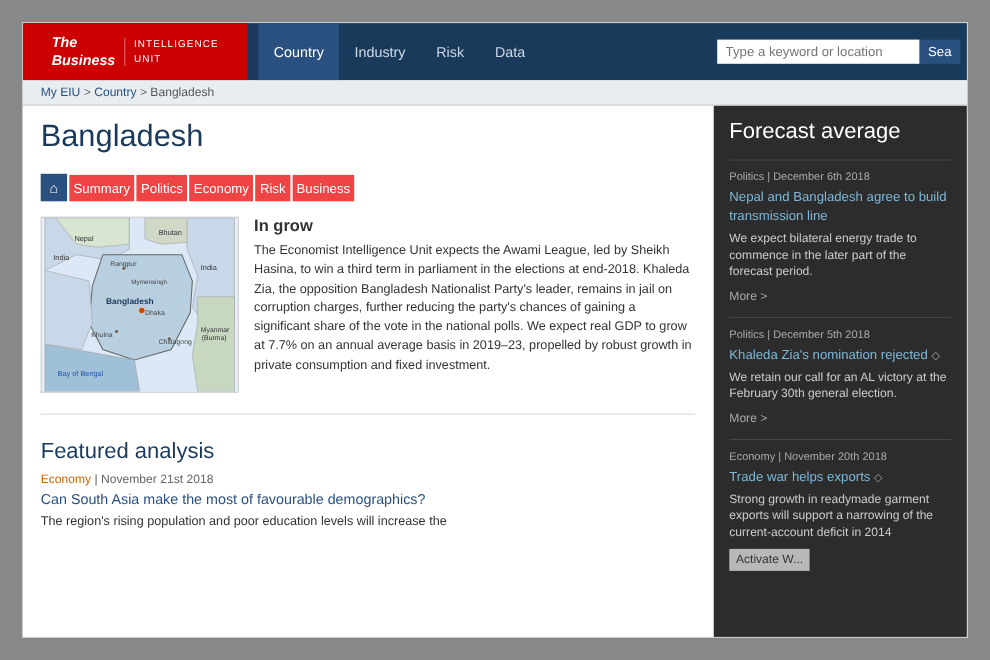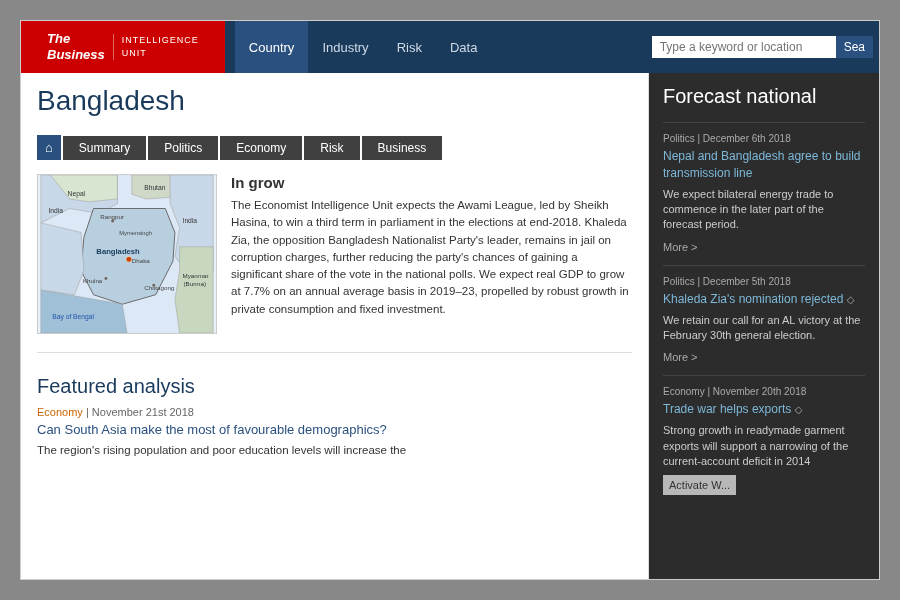--- a/index.html
+++ b/index.html
@@ -132,24 +132,24 @@
       gap: 2px;
     }
     .tab-home {
       background: #2a5080;
       color: #fff;
       padding: 5px 8px;
       font-size: 13px;
       cursor: pointer;
     }
     .tab {
-      background: #404040;
+      background: #ef4444;
       color: #fff;
       font-size: 12px;
-      padding: 5px 16px;
+      padding: 5px 4px;
       cursor: pointer;
     }
     
     .inbrief-section {
       display: flex;
       gap: 14px;
       margin-bottom: 16px;
       border-bottom: 1px solid #ddd;
       padding-bottom: 14px;
     }
@@ -270,20 +270,27 @@
       <div class="nav-item">Industry</div>
       <div class="nav-item">Risk</div>
       <div class="nav-item">Data</div>
     </div>
     <div class="nav-search">
       <input type="text" placeholder="Type a keyword or location" style="">
       <button class="nav-search-btn">Sea</button>
     </div>
   </div>
 
+  <div class="breadcrumb">
+    <span style="color:#2a5080;cursor:pointer">My EIU</span>
+    <span> &gt; </span>
+    <span style="color:#2a5080;cursor:pointer">Country</span>
+    <span> &gt; </span>
+    <span style="color:#555">Bangladesh</span>
+  </div>
 
   <div class="main-content">
 
     <div class="left-col">
       <div style="display:flex;justify-content:space-between;align-items:flex-start;margin-bottom:8px;">
         <h1 class="page-title">Bangladesh</h1>
 
       </div>
 
       <div class="tabs">
@@ -351,21 +358,21 @@
           <span class="category">Economy</span>
           <span> | </span>
           <span>November 21st 2018</span>
         </div>
         <a class="featured-link">Can South Asia make the most of favourable demographics?</a>
         <p class="featured-desc">The region's rising population and poor education levels will increase the</p>
       </div>
     </div>
 
     <div class="right-col">
-      <h2 class="forecast-title">Forecast national</h2>
+      <h2 class="forecast-title">Forecast average</h2>
 
       <div class="forecast-item">
         <div class="forecast-meta">
           <span>Politics</span>
           <span> | </span>
           <span>December 6th 2018</span>
         </div>
         <a class="forecast-link">Nepal and Bangladesh agree to build transmission line</a>
         <p class="forecast-desc">We expect bilateral energy trade to commence in the later part of the forecast period.</p>
         <span class="forecast-more">More &gt;</span>

